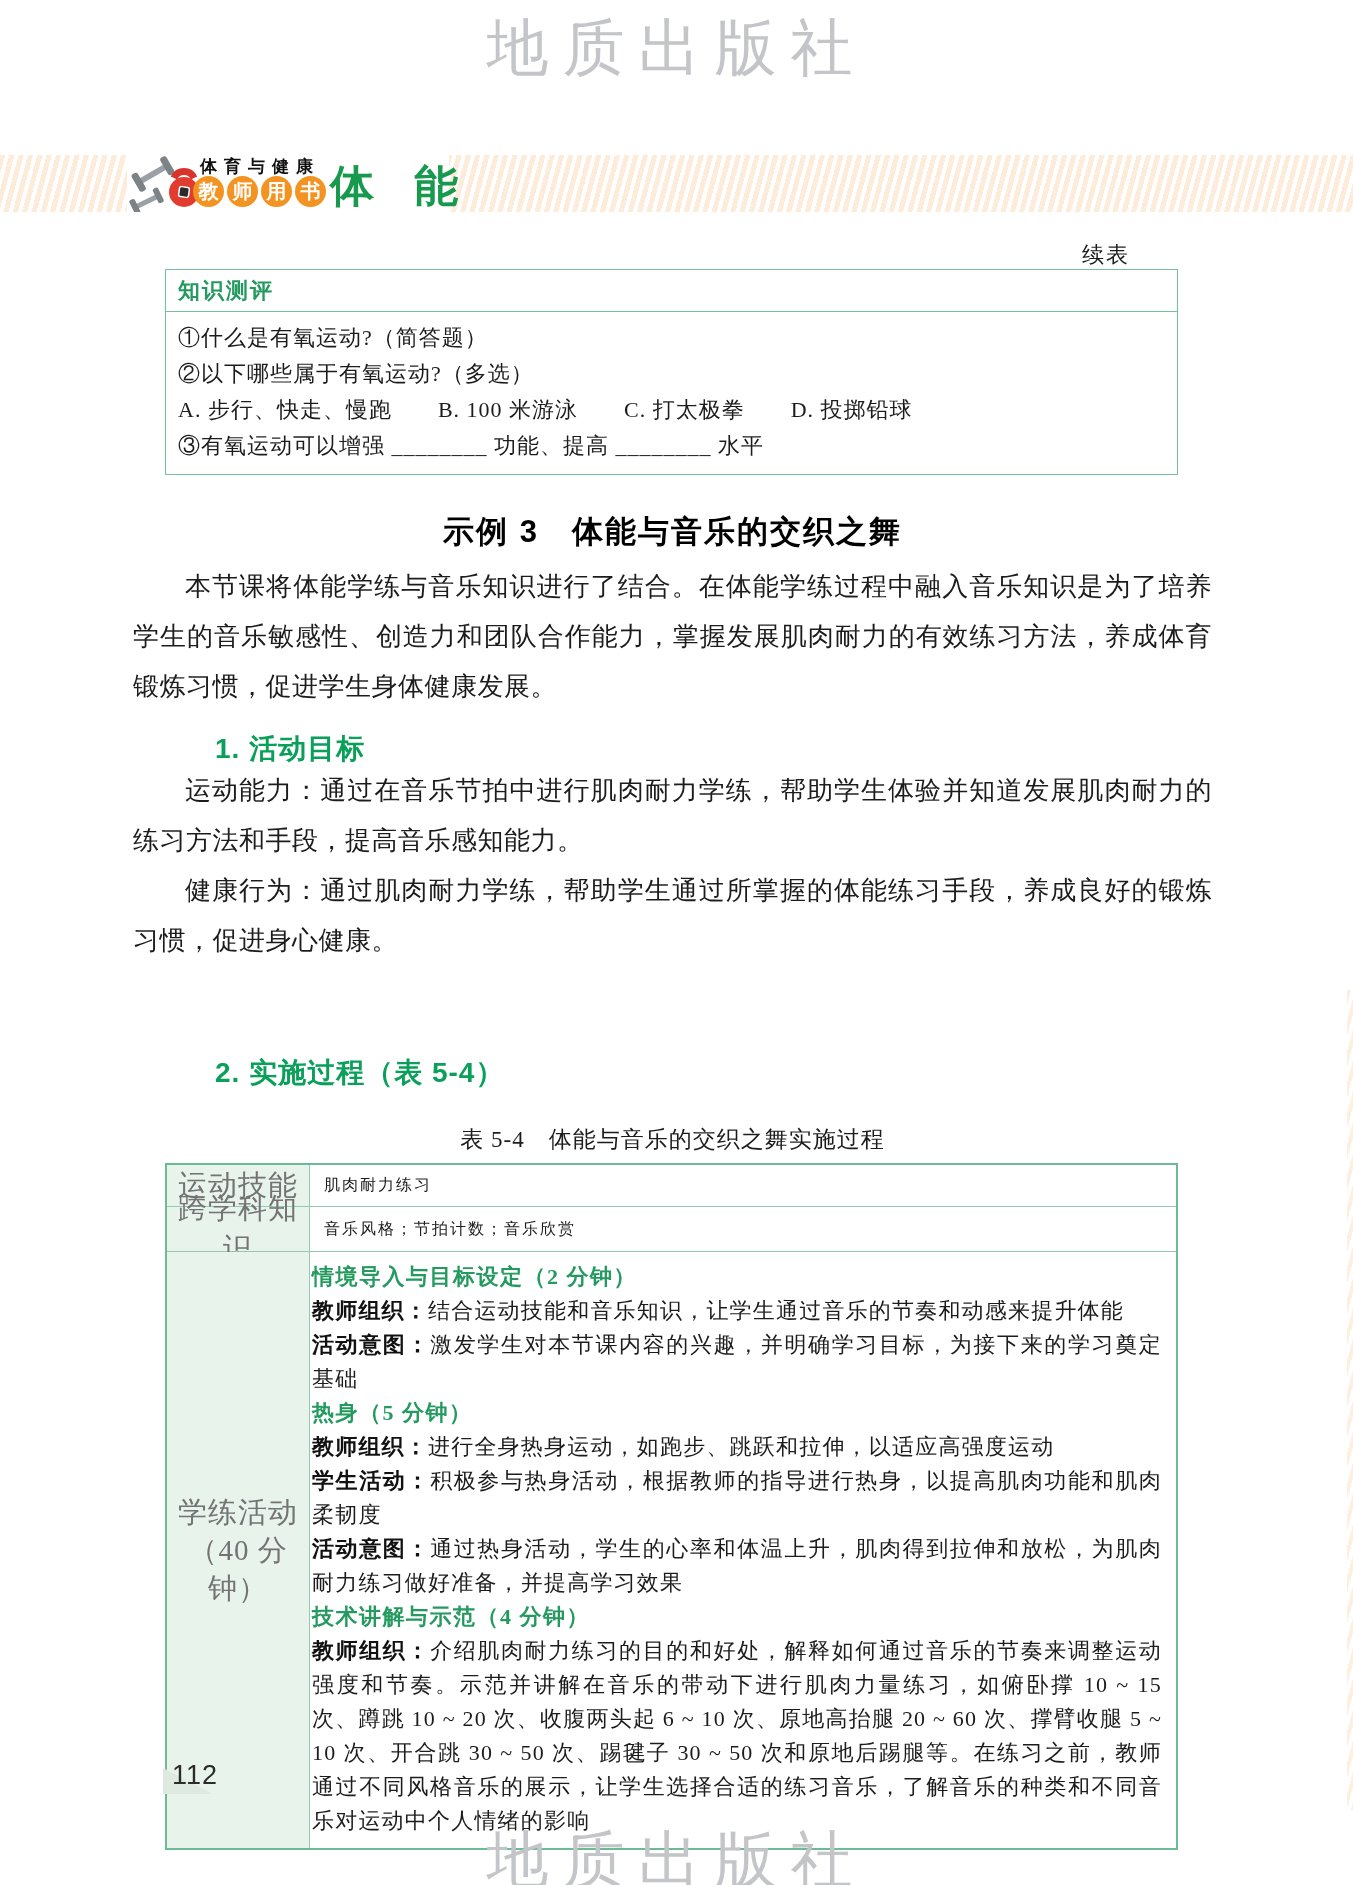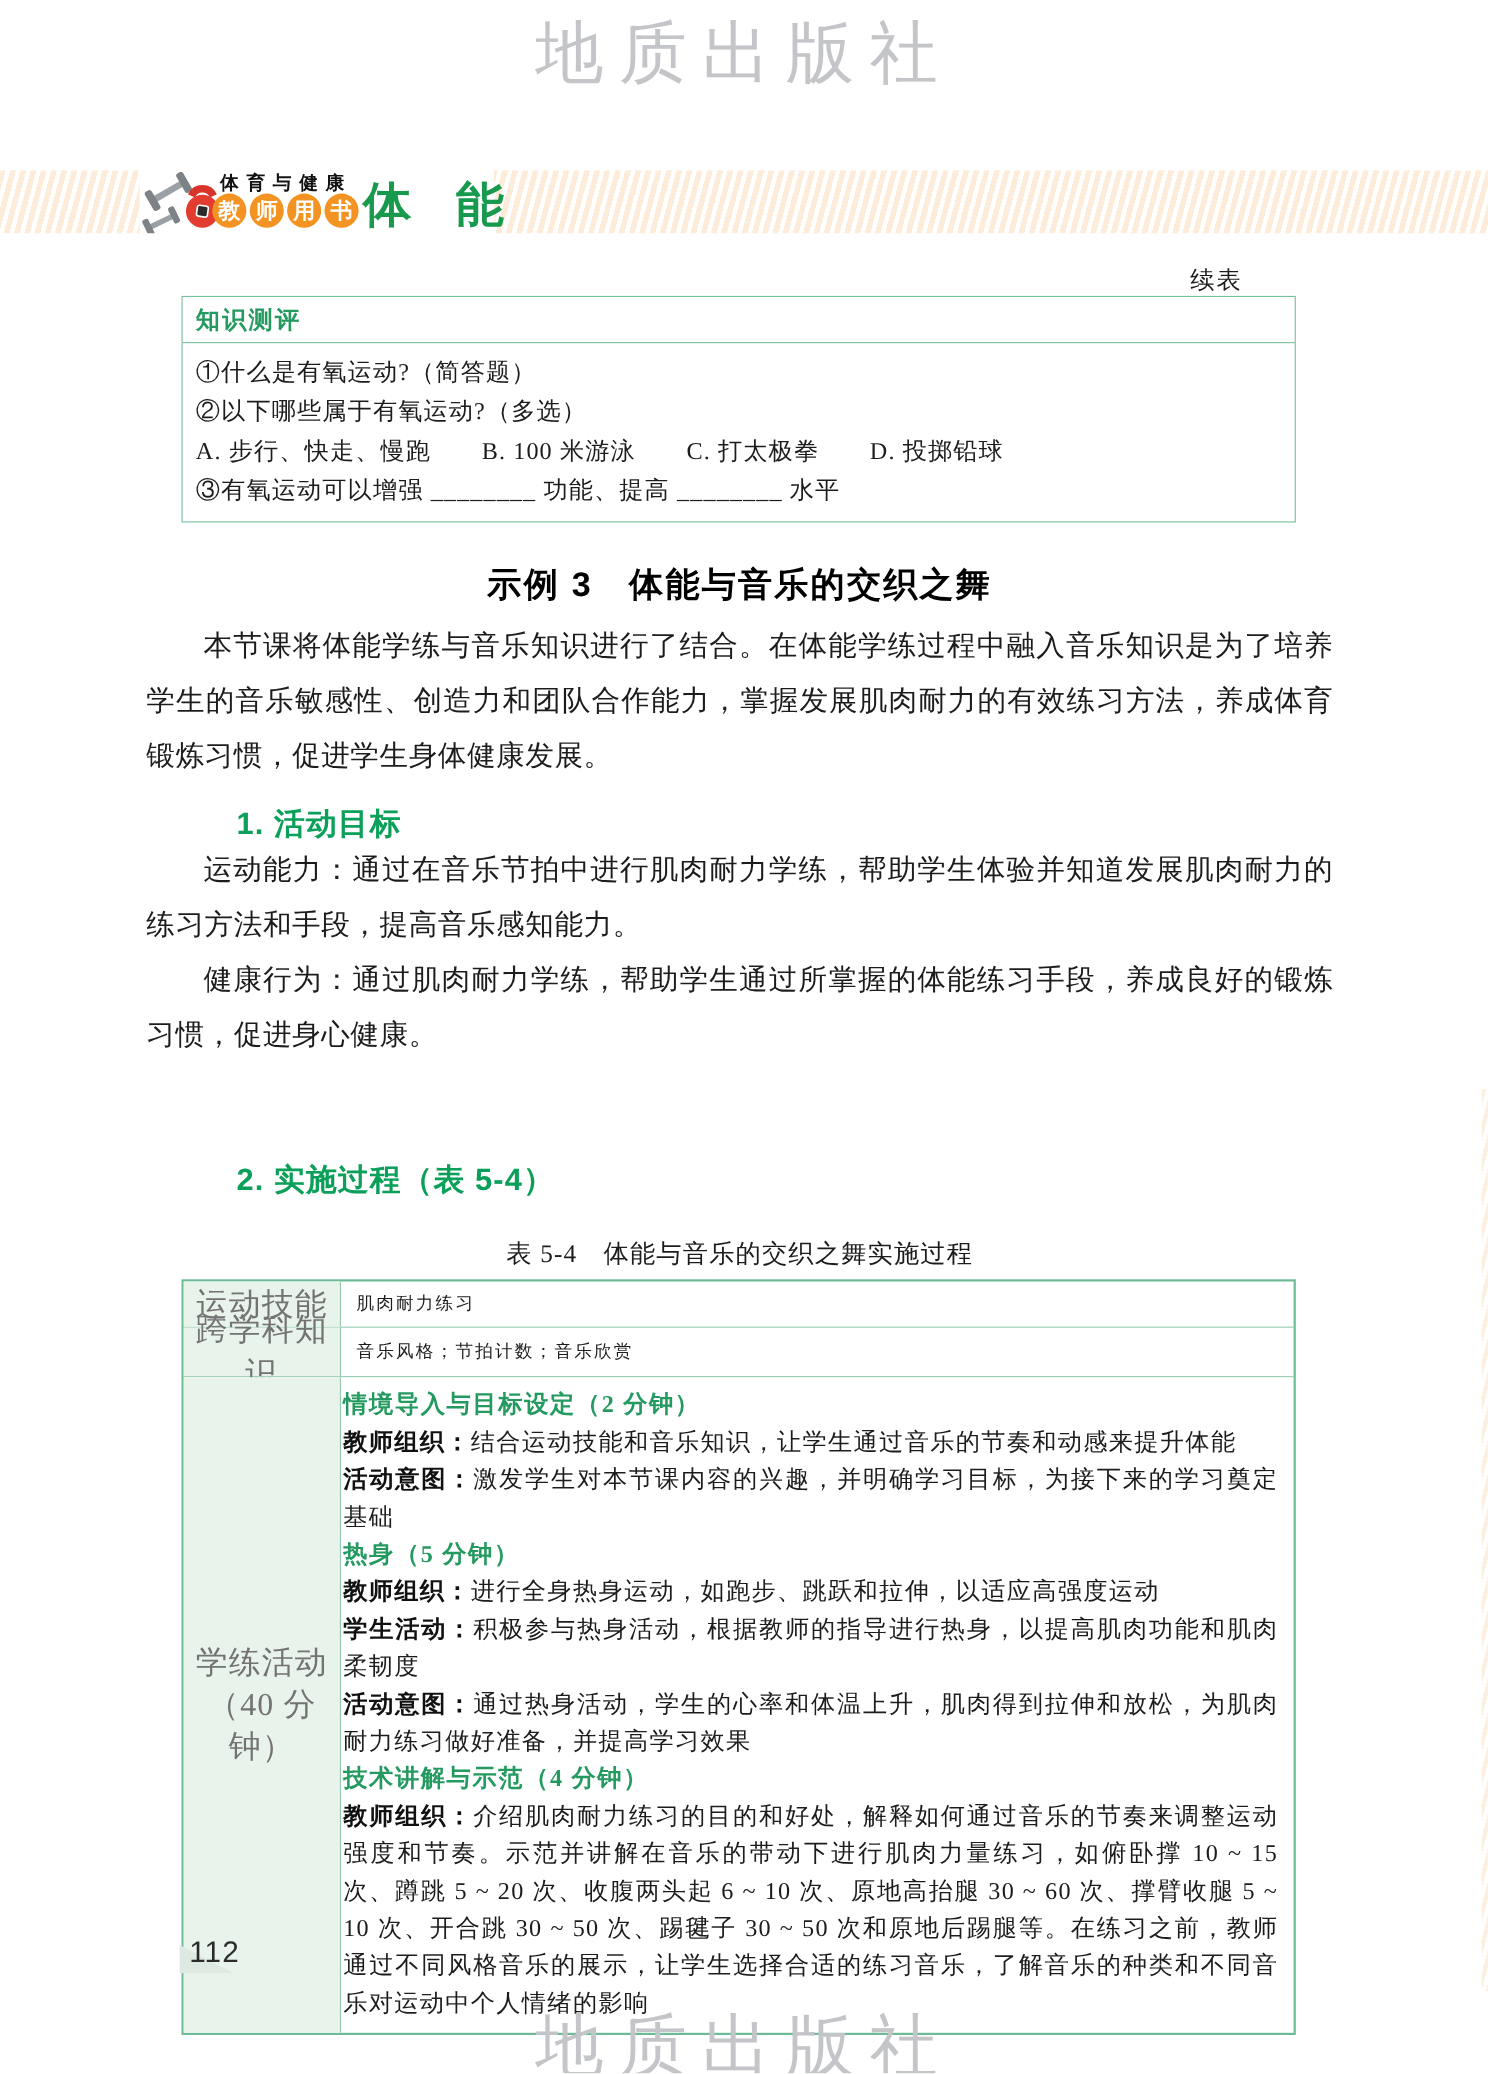--- a/index.html
+++ b/index.html
@@ -156,21 +156,21 @@
       </div>
       <div class="t2-content-block">
         <div class="tline sub">情境导入与目标设定（2 分钟）</div>
         <div class="tline"><span class="b">教师组织：</span><span>结合运动技能和音乐知识，让学生通过音乐的节奏和动感来提升体能</span></div>
         <div class="tline"><span class="b">活动意图：</span><span>激发学生对本节课内容的兴趣，并明确学习目标，为接下来的学习奠定基础</span></div>
         <div class="tline sub">热身（5 分钟）</div>
         <div class="tline"><span class="b">教师组织：</span><span>进行全身热身运动，如跑步、跳跃和拉伸，以适应高强度运动</span></div>
         <div class="tline"><span class="b">学生活动：</span><span>积极参与热身活动，根据教师的指导进行热身，以提高肌肉功能和肌肉柔韧度</span></div>
         <div class="tline"><span class="b">活动意图：</span><span>通过热身活动，学生的心率和体温上升，肌肉得到拉伸和放松，为肌肉耐力练习做好准备，并提高学习效果</span></div>
         <div class="tline sub">技术讲解与示范（4 分钟）</div>
-        <div class="tline"><span class="b">教师组织：</span><span>介绍肌肉耐力练习的目的和好处，解释如何通过音乐的节奏来调整运动强度和节奏。示范并讲解在音乐的带动下进行肌肉力量练习，如俯卧撑 10 ~ 15 次、蹲跳 5 ~ 20 次、收腹两头起 6 ~ 10 次、原地高抬腿 30 ~ 60 次、撑臂收腿 5 ~ 10 次、开合跳 30 ~ 50 次、踢毽子 30 ~ 50 次和原地后踢腿等。在练习之前，教师通过不同风格音乐的展示，让学生选择合适的练习音乐，了解音乐的种类和不同音乐对运动中个人情绪的影响</span></div>
+        <div class="tline"><span class="b">教师组织：</span><span>介绍肌肉耐力练习的目的和好处，解释如何通过音乐的节奏来调整运动强度和节奏。示范并讲解在音乐的带动下进行肌肉力量练习，如俯卧撑 10 ~ 15 次、蹲跳 10 ~ 20 次、收腹两头起 6 ~ 10 次、原地高抬腿 20 ~ 60 次、撑臂收腿 5 ~ 10 次、开合跳 30 ~ 50 次、踢毽子 30 ~ 50 次和原地后踢腿等。在练习之前，教师通过不同风格音乐的展示，让学生选择合适的练习音乐，了解音乐的种类和不同音乐对运动中个人情绪的影响</span></div>
       </div>
     </div>
   </div>
 
   <div class="pagenum-tri"></div>
   <div class="pagenum">112</div>
 
   <div class="watermark wm-bottom">地质出版社</div>
 
   <div class="right-stripe"></div>

